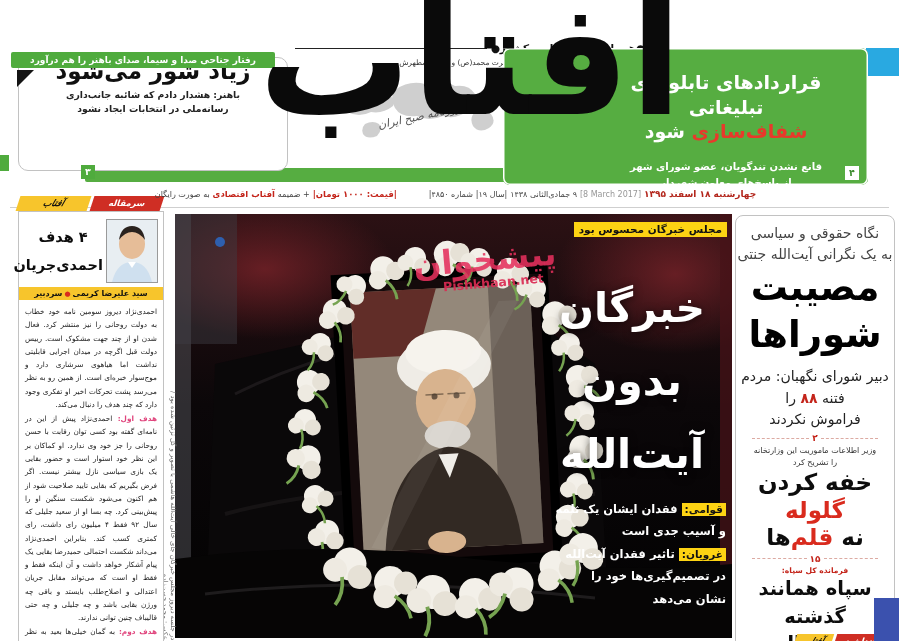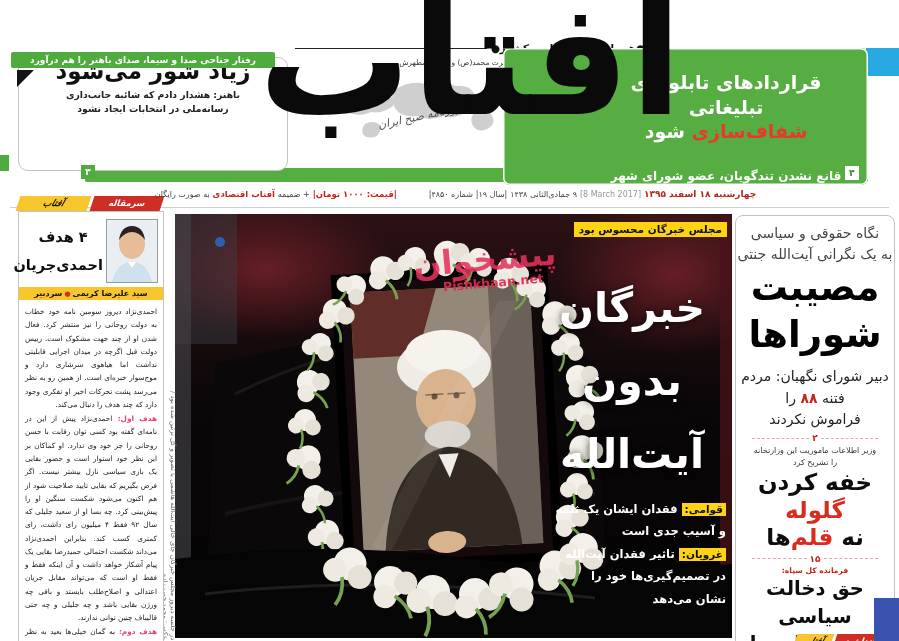--- a/index.html
+++ b/index.html
@@ -32,21 +32,21 @@
   .edge-green{left:0;top:155px;width:9px;height:16px;background:#4fab3d;z-index:2;}
 
   
   .ad-box{left:503px;top:48px;width:365px;height:137px;background:#56ad41;border-radius:7px;z-index:2;
           box-shadow:inset 0 0 0 1.5px #fff, inset 0 0 0 4px #56ad41;}
   .ad-content{position:absolute;top:22px;right:14px;left:95px;text-align:center;}
   .ad-l1{font-size:19px;font-weight:900;color:#fff;line-height:1.3;}
   .ad-l2{font-size:19px;font-weight:900;line-height:1.3;}
   .ad-l2 .red{color:#e8392b;}
   .ad-l2 .white{color:#fff;}
-  .ad-sub{margin-top:23px;font-size:12px;font-weight:bold;color:#fff;line-height:1.55;}
+  .ad-sub{margin-top:15px;font-size:10px;font-weight:bold;color:#fff;line-height:1.55;}
   .ad-badge{bottom:5px;right:9px;background:#fff;color:#3e8d30;}
   .blue-top{left:866px;top:48px;width:33px;height:28px;background:#29a9e1;z-index:1;}
 
   
   .green-strip{top:168px;left:85px;right:31px;height:14px;background:#56ad41;z-index:1;border-radius:2px;}
   .dateline{top:189px;left:140px;right:128px;text-align:center;font-size:9px;color:#333;z-index:7;white-space:nowrap;}
   .d-red{color:#b3261c;font-weight:bold;}
   .d-en{color:#979797;font-size:8px;direction:ltr;display:inline-block;}
   .d-sm{font-size:8px;color:#444;}
   .d-redsm{color:#c4251b;font-weight:bold;font-size:8.5px;}
@@ -310,20 +310,21 @@
         <span class="red">قلم</span><span>‌ها</span>
       </div>
     </div>
     <div class="sep">
       <i class="sline"></i>
         <b class="sep-num">۱۵</b>
         <i class="sline"></i>
     </div>
     <div class="rc-attr">فرمانده کل سپاه:</div>
     <div class="rc-h3">
+      <div>سپاه همانند گذشته</div>
       <div>حق دخالت سیاسی</div>
       <div>در انتخابات را ندارد</div>
     </div>
 
     <div class="rc-ribbon">
       <span class="rib-brand">آفتاب</span>
       <span class="rib-label">یادداشت</span>
     </div>
   </div>
   <div class="abs blue-bottom"></div>

